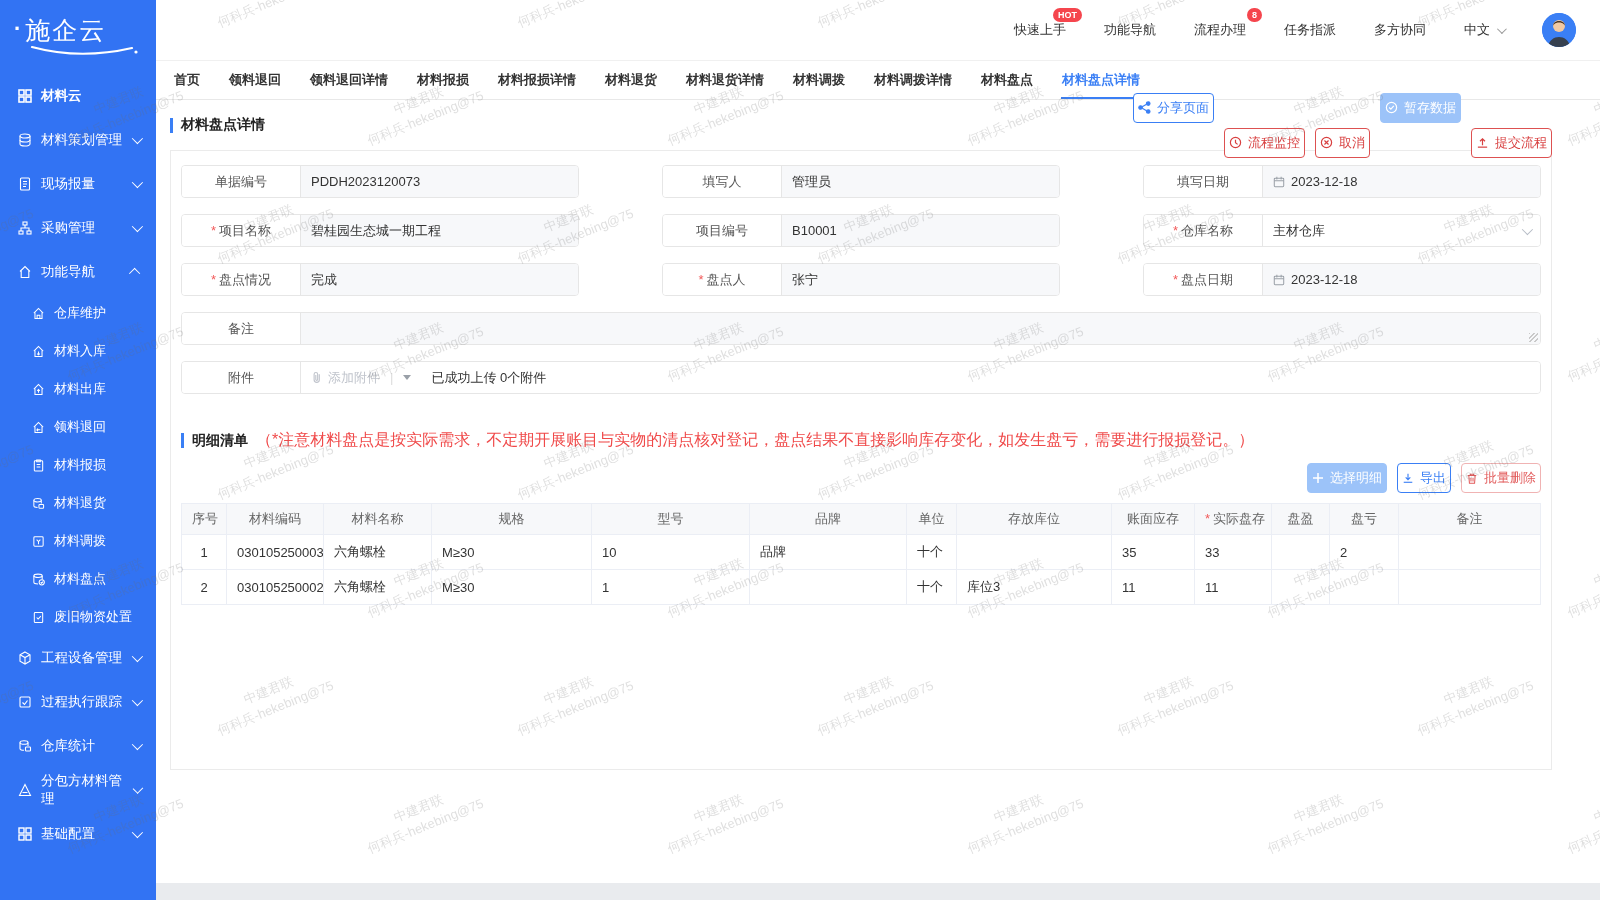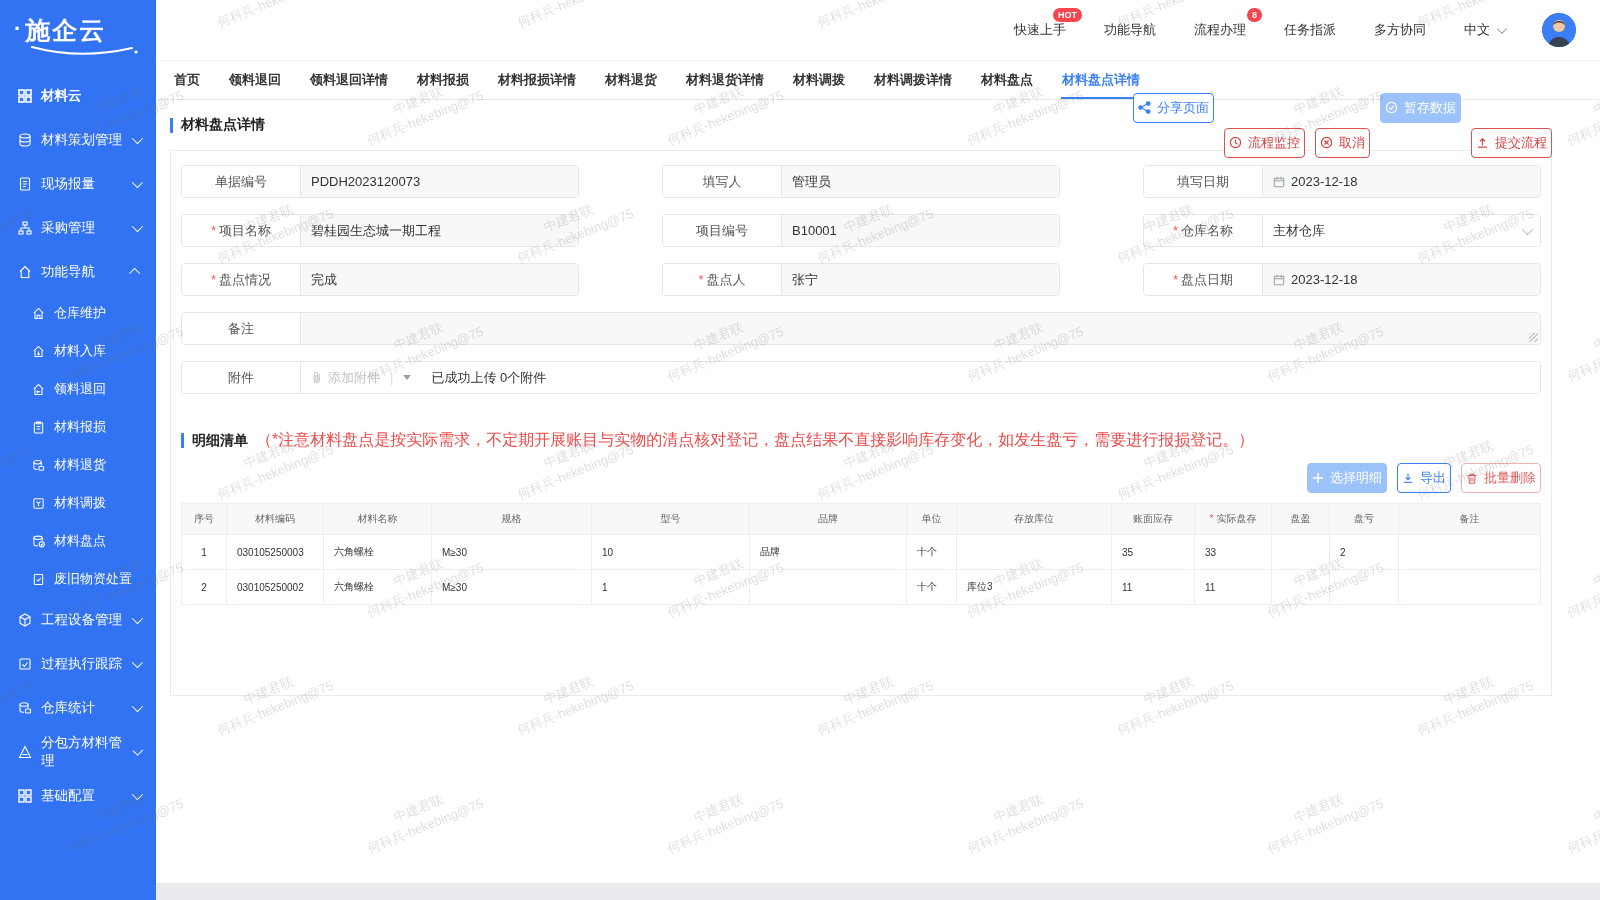--- a/index.html
+++ b/index.html
@@ -8,21 +8,21 @@
     font-family:"Liberation Sans","DejaVu Sans",sans-serif;
     color:#333;background:#fff;font-size:13px;
   }
   .app{display:flex;width:1600px;height:900px;}
 
   
   .sidebar{width:156px;min-width:156px;height:900px;background:#3273f3;color:#fff;
     box-sizing:border-box;display:flex;flex-direction:column;}
   .logo{padding:16px 0 2px 14px;display:flex;align-items:flex-start;gap:4px;}
   .logo-dot{font-size:22px;font-weight:bold;line-height:26px;}
-  .logo-text{font-size:25px;font-weight:bold;letter-spacing:2px;line-height:28px;}
+  .logo-text{font-size:25px;font-weight:normal;letter-spacing:2px;line-height:28px;}
   .logo-swoosh{margin:-2px 0 0 28px;}
   .menu{margin-top:16px;flex:1;overflow:hidden;}
   .menu-item{display:flex;align-items:center;gap:9px;height:44px;padding-left:18px;cursor:pointer;font-size:13.5px;}
   .menu-item .icon{display:flex;align-items:center;}
   .submenu .menu-item{height:38px;padding-left:32px;font-size:13px;}
   .chev{margin-left:auto;margin-right:16px;width:7px;height:7px;border-right:1.4px solid #fff;border-bottom:1.4px solid #fff;}
   .chev.down{transform:rotate(45deg) translateY(-2px);}
   .chev.up{transform:rotate(-135deg) translateY(-2px);}
 
   
@@ -47,21 +47,21 @@
   .page-title{display:flex;align-items:center;gap:8px;font-size:14px;font-weight:bold;color:#222;}
   .title-bar{width:3px;height:15px;background:#3a7ff5;}
   .actions{display:flex;gap:10px;}
   .btn{height:30px;display:inline-flex;align-items:center;gap:6px;padding:0 4px;border-radius:4px;
     font-size:13px;background:#fff;cursor:pointer;border:1px solid #84cc16;box-sizing:border-box;white-space:nowrap;}
   .btn-blue{border-color:#3a7ff5;color:#3a7ff5;}
   .btn-red{border-color:#dd5151;color:#d84040;margin-top:35px;}
   .btn-fill{background:#9cc3f9;border-color:#9cc3f9;color:#fff;}
   .btn-pink{border-color:#f0b3b3;color:#e25b5b;}
 
-  .card{border:1px solid #ebebeb;background:#fff;height:546px;box-sizing:border-box;
+  .card{border:1px solid #ebebeb;background:#fff;height:620px;box-sizing:border-box;
     padding:14px 10px;overflow:hidden;}
 
   
   .form-row{display:flex;justify-content:space-between;margin-bottom:16px;}
   .field{width:398px;height:33px;display:flex;border:1px solid #e6e6e6;border-radius:4px;overflow:hidden;box-sizing:border-box;background:#fff;}
   .field.wide{width:100%;}
   .field-label{width:118px;min-width:118px;display:flex;align-items:center;justify-content:center;
     color:#555;border-right:1px solid #e6e6e6;background:#fff;}
   .field-value{flex:1;display:flex;align-items:center;gap:6px;padding:0 10px;background:#f7f8fa;color:#333;position:relative;}
   .field-value.white{background:#fff;}
@@ -73,21 +73,21 @@
   .attach-div{color:#ddd;margin:0 4px;}
   .attach-caret{width:0;height:0;border-left:4px solid transparent;border-right:4px solid transparent;border-top:5px solid #9aa0a8;cursor:pointer;}
   .attach-status{margin-left:14px;color:#333;}
 
   
   .detail-header{display:flex;align-items:center;margin-top:36px;gap:8px;}
   .detail-title{font-size:14px;font-weight:bold;color:#222;}
   .detail-note{color:#f04a4a;font-size:16px;}
   .detail-actions{display:flex;justify-content:flex-end;gap:10px;margin:12px 0 10px;}
 
-  table{width:100%;border-collapse:collapse;table-layout:fixed;font-size:10px;}
+  table{width:100%;border-collapse:collapse;table-layout:fixed;font-size:13px;}
   th,td{border:1px solid #ebeef5;height:31px;padding:0 10px;overflow:hidden;white-space:nowrap;box-sizing:border-box;}
   thead th{background:#f7f8fa;color:#666;font-weight:normal;text-align:center;}
   tbody td{color:#333;text-align:left;height:35px;background:#fff;}
   td.center,th.center{text-align:center;}
   .req-star{color:#f25a5a;margin-right:3px;}
 
   .bottom-strip{position:absolute;left:0;right:0;bottom:0;height:17px;background:#e9ebee;}
 
   
   #watermark-layer{position:fixed;left:0;top:0;width:1600px;height:900px;pointer-events:none;z-index:40;overflow:hidden;}
@@ -186,20 +186,30 @@
         </div>
         <div class="menu-item">
           <span class="icon">
             <svg width="13" height="13" viewBox="0 0 14 14" stroke="#fff" stroke-width="1.1" fill="none">
                 <path d="M2 6.5L7 1.5l5 5"></path>
                 <path d="M3.2 5.8V12.5h7.6V5.8"></path>
                 <path d="M7 7v3.5M5.6 9.2L7 10.6l1.4-1.4"></path>
               </svg>
           </span>
           <span>材料入库</span>
+        </div>
+        <div class="menu-item">
+          <span class="icon">
+            <svg width="13" height="13" viewBox="0 0 14 14" stroke="#fff" stroke-width="1.1" fill="none">
+                <path d="M2 6.5L7 1.5l5 5"></path>
+                <path d="M3.2 5.8V12.5h7.6V5.8"></path>
+                <path d="M7 10.5V7M5.6 8.4L7 7l1.4 1.4"></path>
+              </svg>
+          </span>
+          <span>材料出库</span>
         </div>
         <div class="menu-item">
           <span class="icon">
             <svg width="13" height="13" viewBox="0 0 14 14" stroke="#fff" stroke-width="1.1" fill="none">
                 <path d="M2 6.5L7 1.5l5 5"></path>
                 <path d="M3.2 5.8V12.5h7.6V5.8"></path>
                 <path d="M5 9.5h4M5 9.5l1.4-1.4M5 9.5l1.4 1.4"></path>
               </svg>
           </span>
           <span>领料退回</span>

